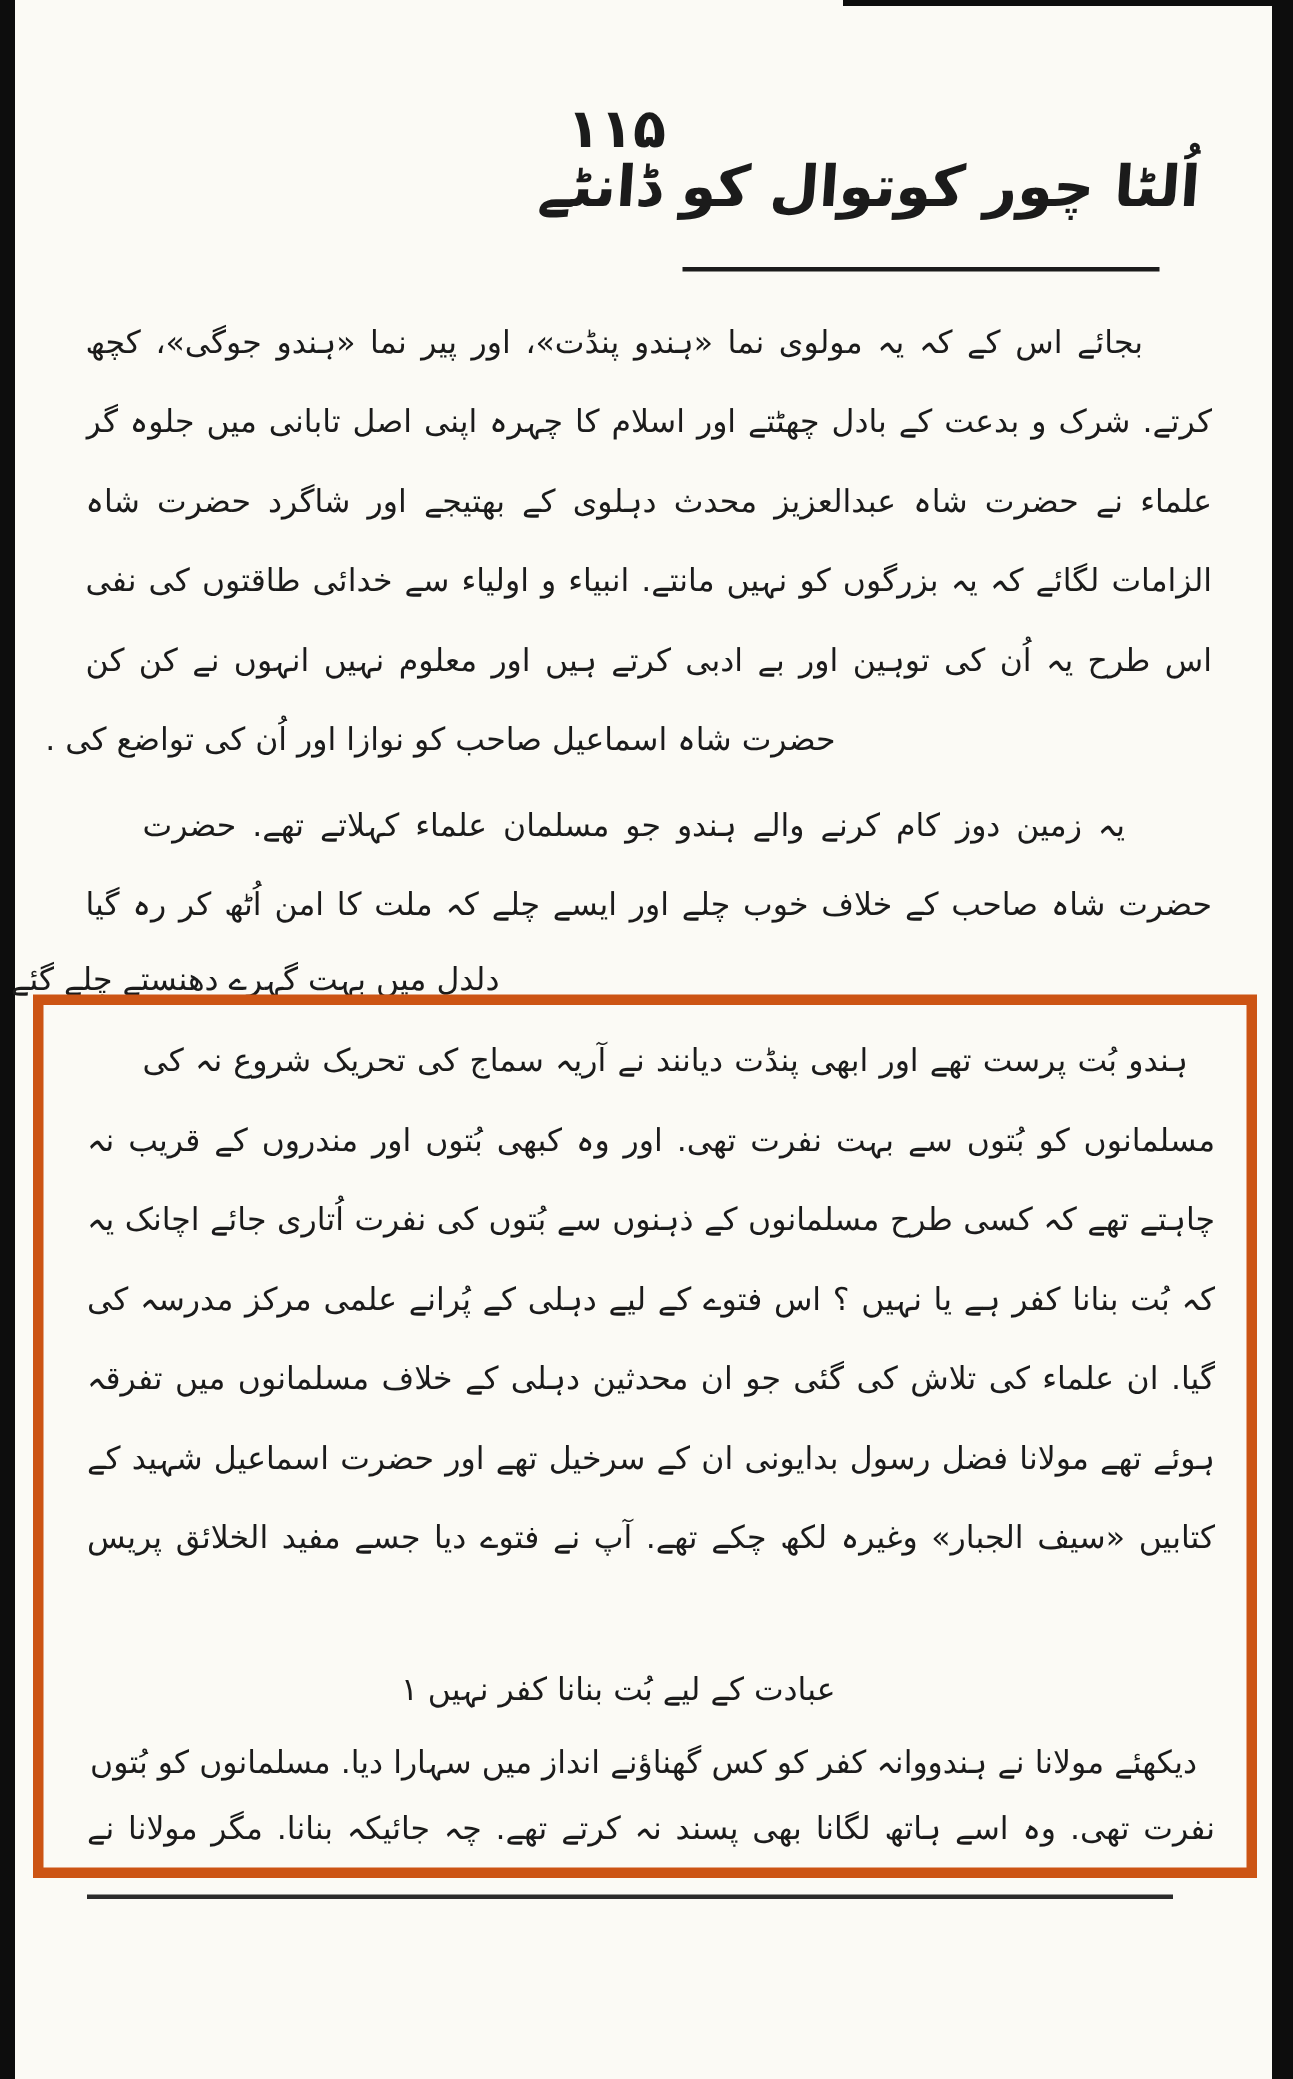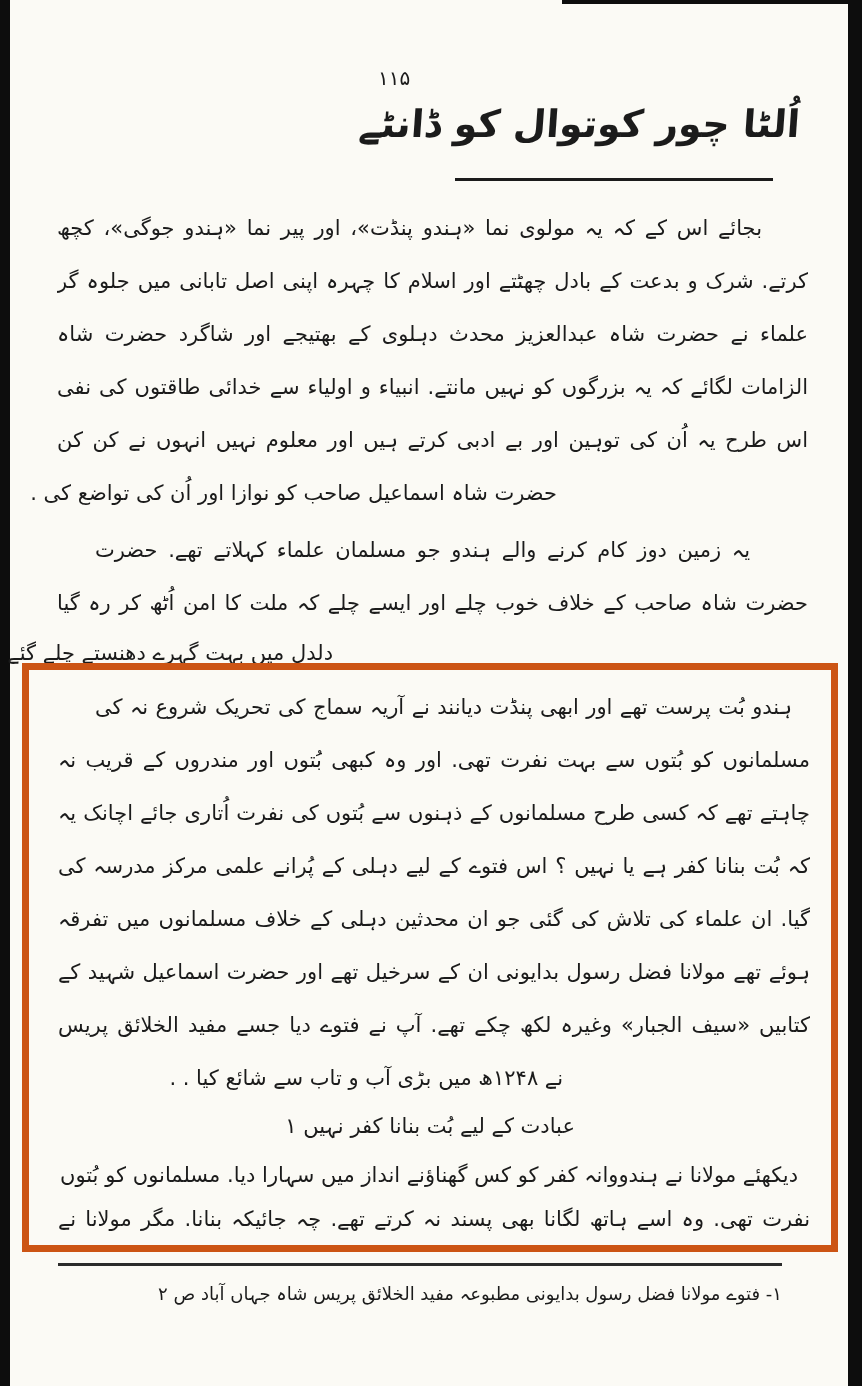--- a/index.html
+++ b/index.html
@@ -13,21 +13,21 @@
     background:var(--paper,#fbfaf5);
     overflow:hidden;
     color:var(--ink,#1b1b1b);
   }
   .edge{position:absolute;background:var(--edge,#0d0d0d);}
   .edge-left{left:0;top:0;width:10px;height:1386px;}
   .edge-right{right:0;top:0;width:14px;height:1386px;}
   .edge-topsliver{right:0;top:0;width:300px;height:4px;}
   .pagenum{
     position:absolute;top:66px;left:378px;
-    font-size:20px;font-weight:normal;letter-spacing:2px;
+    font-size:36px;font-weight:bold;letter-spacing:2px;
     direction:rtl;
   }
   .heading{
     position:absolute;top:102px;right:62px;
     font-size:38px;font-weight:bold;
     direction:rtl;white-space:nowrap;
     transform:skewX(-4deg);
   }
   .heading-underline{
     position:absolute;top:178px;left:455px;width:318px;height:3px;
@@ -85,21 +85,19 @@
 
   <div class="hlbox"></div>
 
   <div class="line just" style="top:684px;left:95px;width:697px">ہندو بُت پرست تھے اور ابھی پنڈت دیانند نے آریہ سماج کی تحریک شروع نہ کی تھی . اور</div>
   <div class="line just" style="top:737px;left:58px;width:752px">مسلمانوں کو بُتوں سے بہت نفرت تھی. اور وہ کبھی بُتوں اور مندروں کے قریب نہ پھٹکتے تھے . ہندو</div>
   <div class="line just" style="top:790px;left:58px;width:752px">چاہتے تھے کہ کسی طرح مسلمانوں کے ذہنوں سے بُتوں کی نفرت اُتاری جائے  اچانک یہ مسئلہ کھڑا کر دیا</div>
   <div class="line just" style="top:843px;left:58px;width:752px">کہ بُت بنانا کفر ہے یا نہیں ؟ اس فتوے کے لیے دہلی کے پُرانے علمی مرکز مدرسہ کی طرف رُخ نہ کیا</div>
   <div class="line just" style="top:896px;left:58px;width:752px">گیا. ان علماء کی تلاش کی گئی جو ان محدثین دہلی کے خلاف مسلمانوں میں تفرقہ پیدا کرنے کی کمند سنبھالے</div>
   <div class="line just" style="top:949px;left:58px;width:752px">ہوئے تھے مولانا فضل رسول بدایونی ان کے سرخیل تھے اور حضرت اسماعیل شہید کے خلاف متعدد</div>
   <div class="line just" style="top:1002px;left:58px;width:752px">کتابیں «سیف الجبار» وغیرہ لکھ چکے تھے. آپ نے فتوے دیا جسے مفید الخلائق پریس شاہ جہاں آباد</div>
-  <div class="line" style="top:1055px;left:273px;width:290px">نے ۱۲۴۸ھ میں بڑی آب و تاب سے شائع کیا . .</div>
-  <div class="line" style="top:1103px;left:315px;width:260px">عبادت کے لیے بُت بنانا کفر نہیں ۱</div>
+  <div class="line" style="top:1103px;left:297px;width:260px">عبادت کے لیے بُت بنانا کفر نہیں ۱</div>
   <div class="line just" style="top:1152px;left:60px;width:738px">دیکھئے مولانا نے ہندووانہ کفر کو کس گھناؤنے انداز میں سہارا دیا. مسلمانوں کو بُتوں کے نام سے</div>
   <div class="line just" style="top:1198px;left:58px;width:752px;height:44px;line-height:42px">نفرت تھی. وہ اسے ہاتھ لگانا بھی پسند نہ کرتے تھے. چہ جائیکہ بنانا. مگر مولانا نے مسلمانوں کے ذہن سے</div>
 
   <div class="foot-rule"></div>
-  <div class="footnote">۱- فتوے مولانا فضل رسول بدایونی مطبوعہ مفید الخلائق پریس شاہ جہاں آباد ص ۲</div>
 
 </div>
 
 </body></html>

